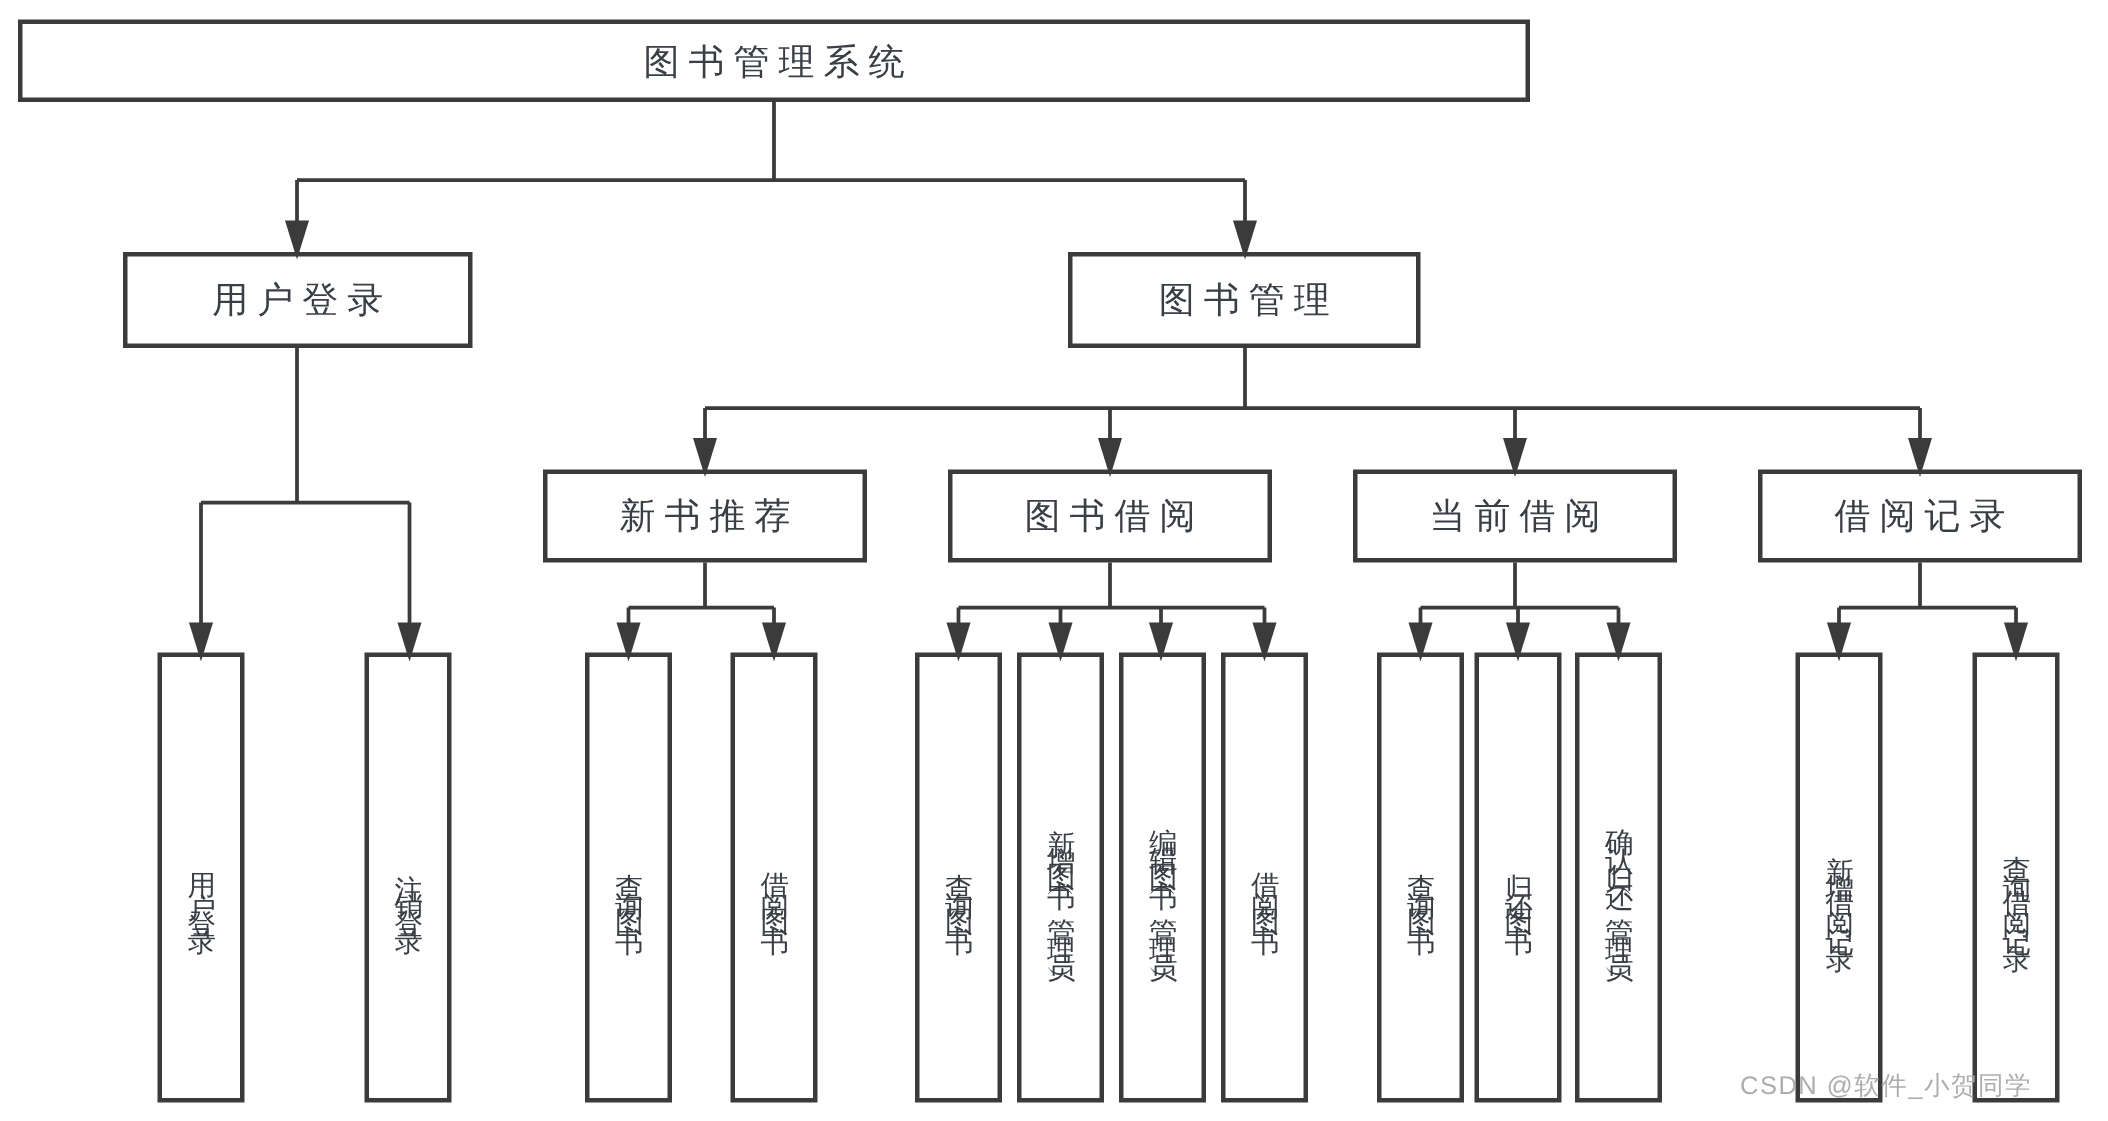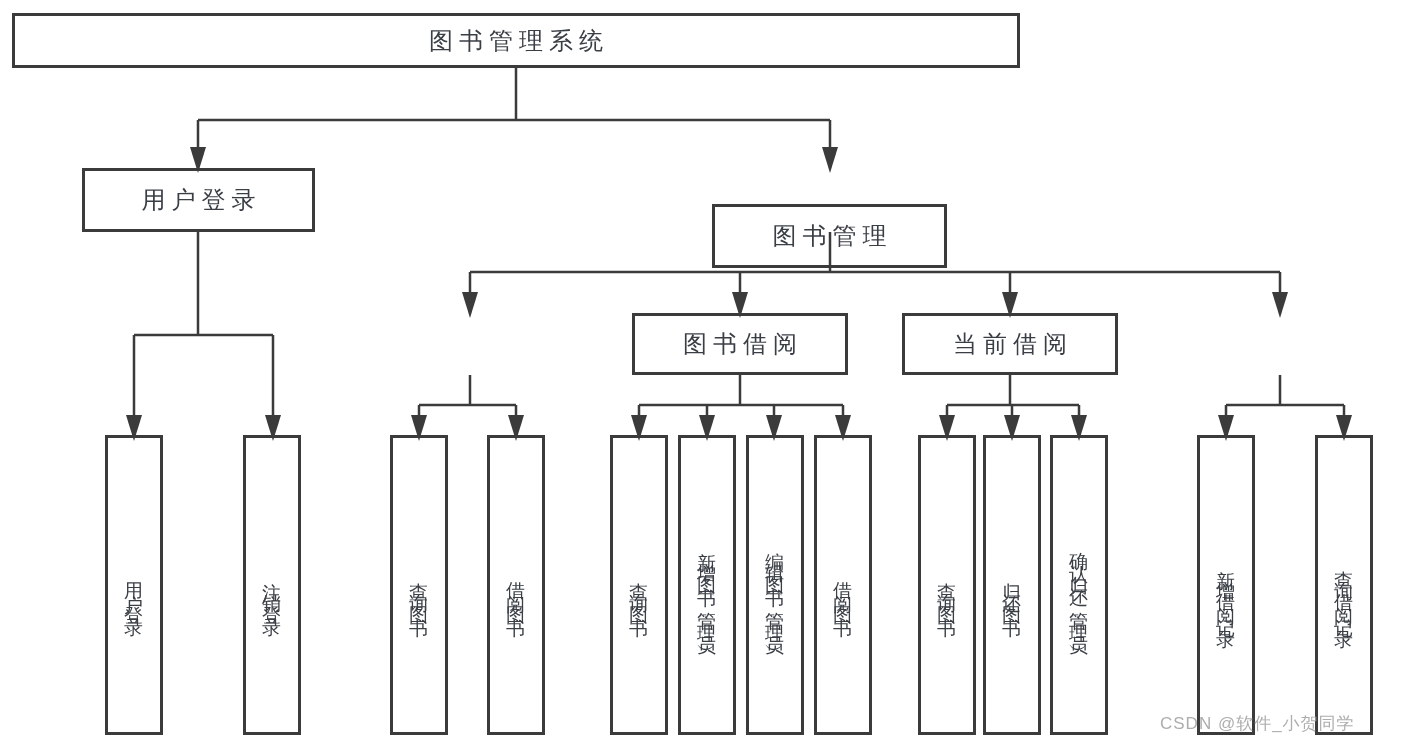--- a/index.html
+++ b/index.html
@@ -77,29 +77,35 @@
     </g>
   </svg>
 
   <div class="box hbox" style="left:12px; top:13px; width:1008px; height:55px;">
     <span class="hlabel">图书管理系统</span>
   </div>
 
   <div class="box hbox" style="left:82px; top:168px; width:233px; height:64px;">
     <span class="hlabel">用户登录</span>
   </div>
-  <div class="box hbox" style="left:712px; top:168px; width:235px; height:64px;margin-top:36px;">
+  <div class="box hbox" style="left:712px; top:168px; width:235px; height:64px;">
     <span class="hlabel">图书管理</span>
   </div>
 
+  <div class="box hbox" style="left:362px; top:313px; width:216px; height:62px;">
+    <span class="hlabel">新书推荐</span>
+  </div>
   <div class="box hbox" style="left:902px; top:313px; width:216px; height:62px;">
     <span class="hlabel">当前借阅</span>
   </div>
   <div class="box hbox" style="left:632px; top:313px; width:216px; height:62px;">
     <span class="hlabel">图书借阅</span>
+  </div>
+  <div class="box hbox" style="left:1172px; top:313px; width:216px; height:62px;">
+    <span class="hlabel">借阅记录</span>
   </div>
 
   <div class="box leaf" style="left:105px;">
     <span class="vtext">用户登录</span>
   </div>
   <div class="box leaf" style="left:243px;">
     <span class="vtext">注销登录</span>
   </div>
   <div class="box leaf" style="left:390px;">
     <span class="vtext">查询图书</span>

